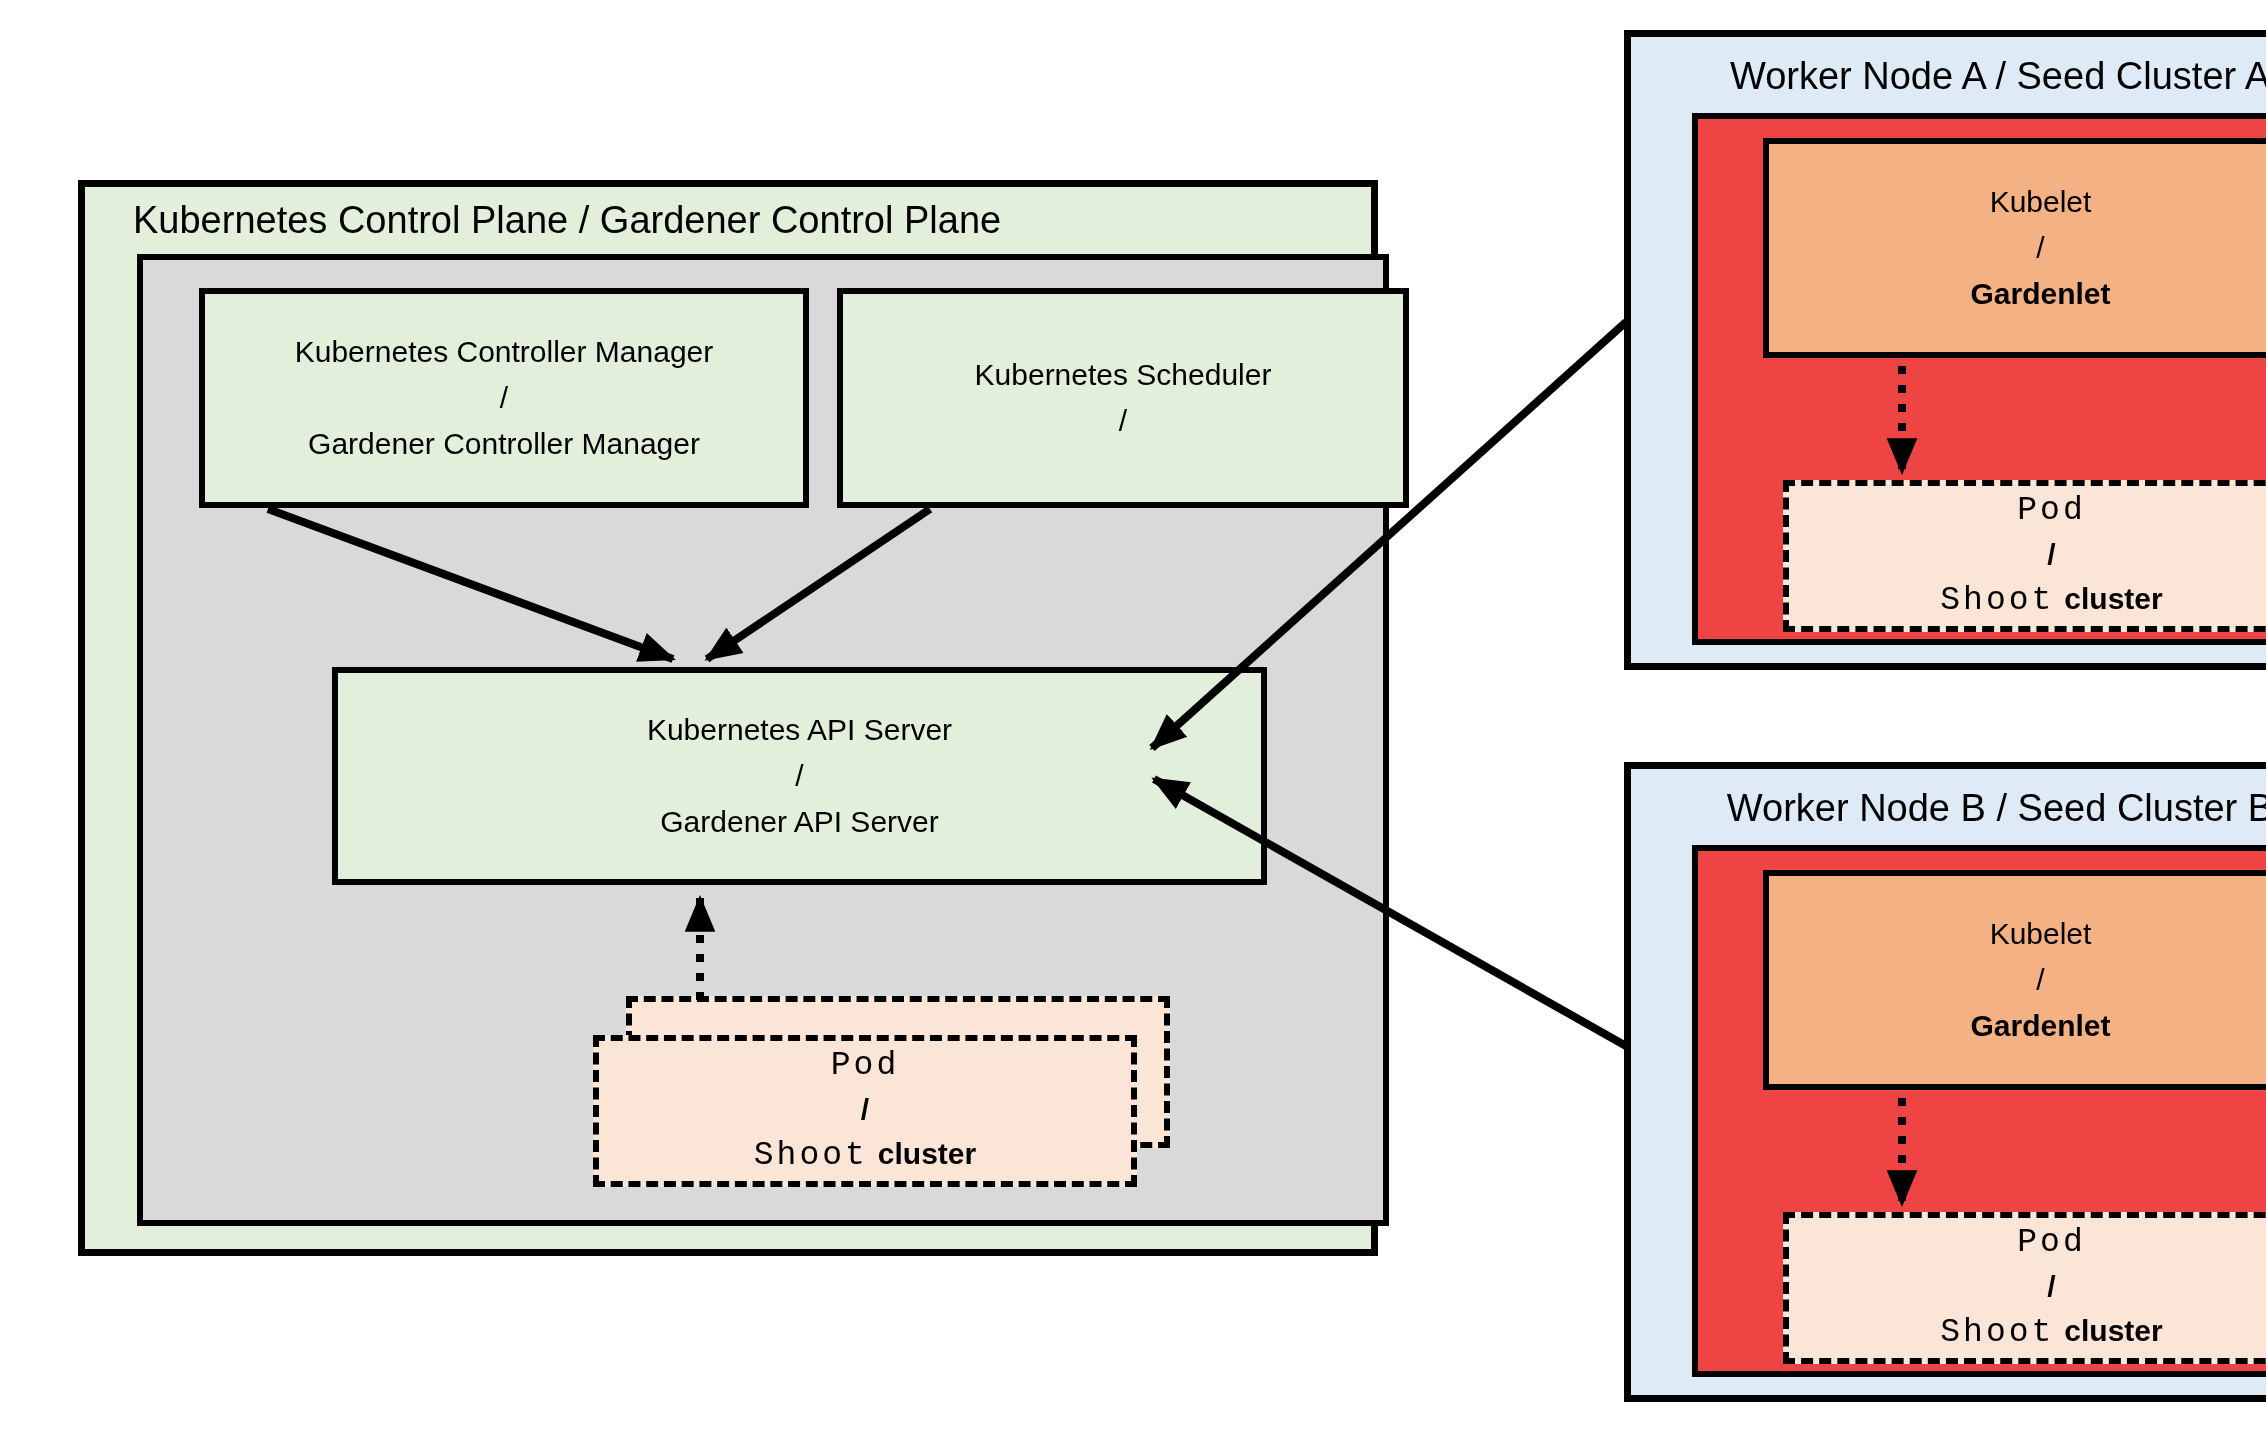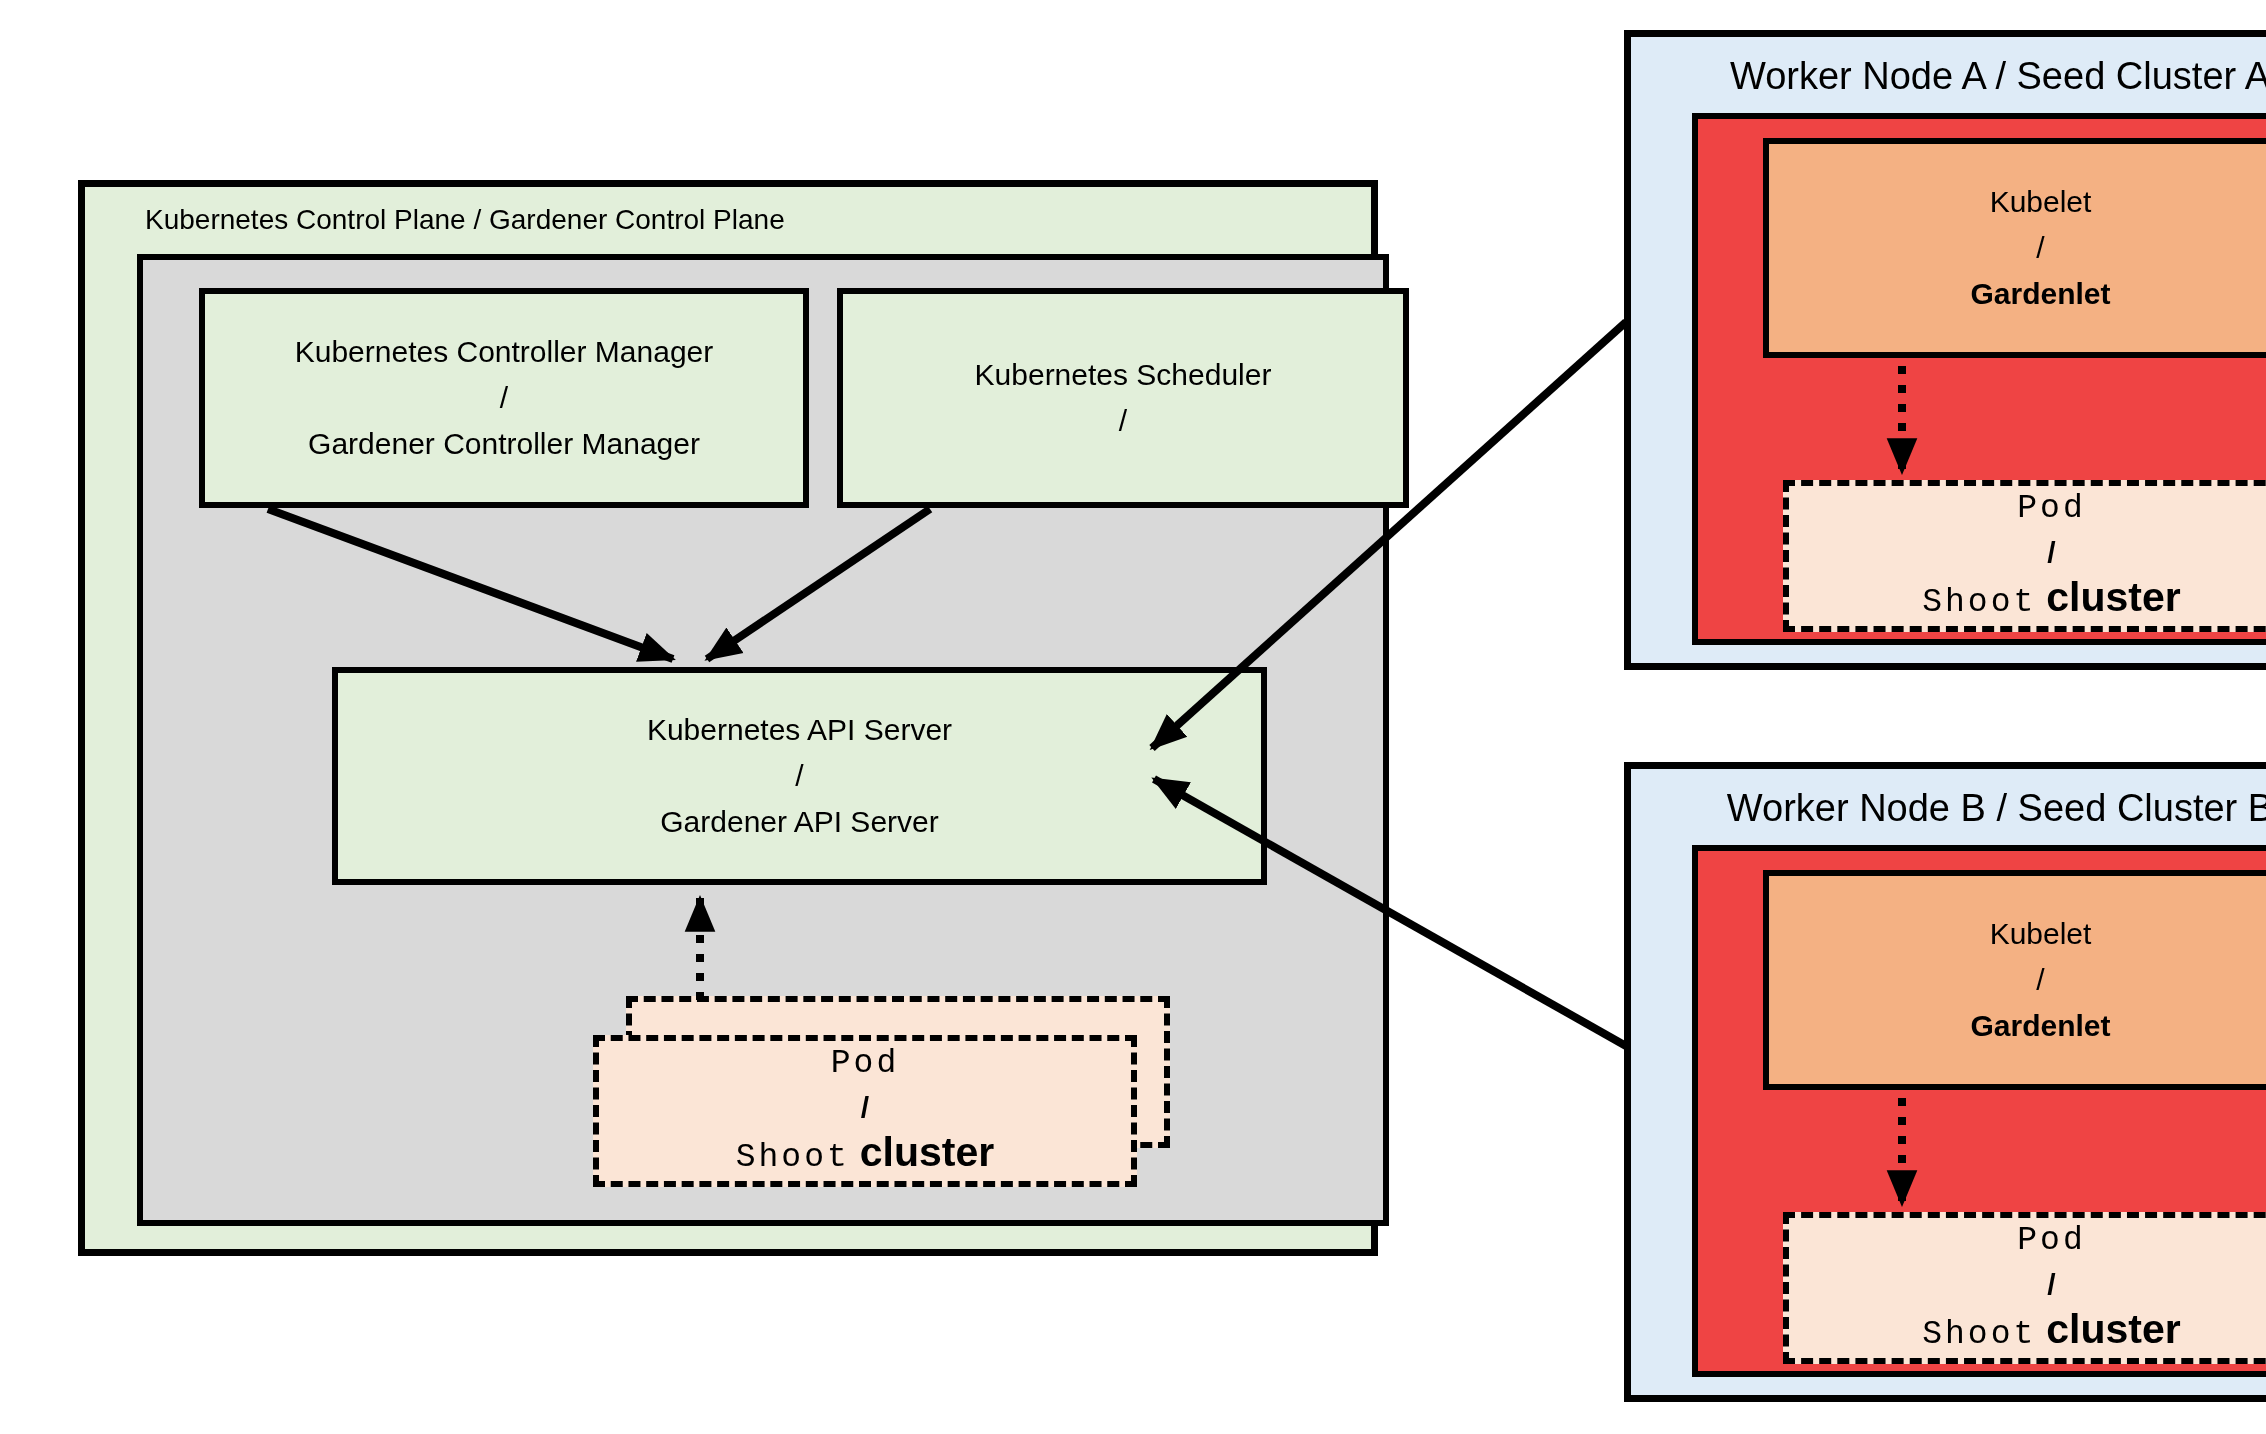--- a/index.html
+++ b/index.html
@@ -12,22 +12,22 @@
     overflow: hidden;
   }
   .abs { position: absolute; box-sizing: border-box; margin-left: 46px; }
 
   
   .cp-outer {
     left: 32px; top: 180px; width: 1300px; height: 1076px;
     background: #E2EFDA; border: 7px solid #000;
   }
   .cp-title {
-    left: 14px; top: 2px; width: 1240px; height: 62px;
-    font-size: 28px; line-height: 62px; white-space: nowrap;
+    left: 2px; top: 2px; width: 1240px; height: 62px;
+    font-size: 38px; line-height: 62px; white-space: nowrap;
   }
   .cp-inner {
     left: 6px; top: 67px; width: 1252px; height: 972px;
     background: #D9D9D9; border: 6px solid #000;
   }
 
   
   .comp {
     border: 6px solid #000;
     display: flex; flex-direction: column;
@@ -49,21 +49,21 @@
     border: 6px dashed #000; background: #FBE5D6;
     display: flex; flex-direction: column;
     align-items: center; justify-content: center;
     text-align: center;
   }
   .pod-back  { left: 33px; top: 0;    width: 544px; height: 152px; }
   .pod-front { left: 0;    top: 39px; width: 544px; height: 152px; }
   .pod-line { font-size: 30px; line-height: 44px; white-space: nowrap; }
   .mono { font-family: "Liberation Mono", monospace; font-size: 33px; letter-spacing: 3px; }
   .pod-sep { font-weight: 600; }
-  .pod-sans { font-weight: 600; font-size: 41px; letter-spacing: 0; margin-left: 10px; }
+  .pod-sans { font-weight: 600; font-size: 30px; letter-spacing: 0; margin-left: 10px; }
 
   
   .node-outer {
     left: 1578px; width: 660px; height: 640px;
     background: #DEEBF7; border: 7px solid #000;
   }
   .node-a { top: 30px; }
   .node-b { top: 762px; }
   .node-title {
     left: 0; top: 8px; width: 100%; height: 62px;

